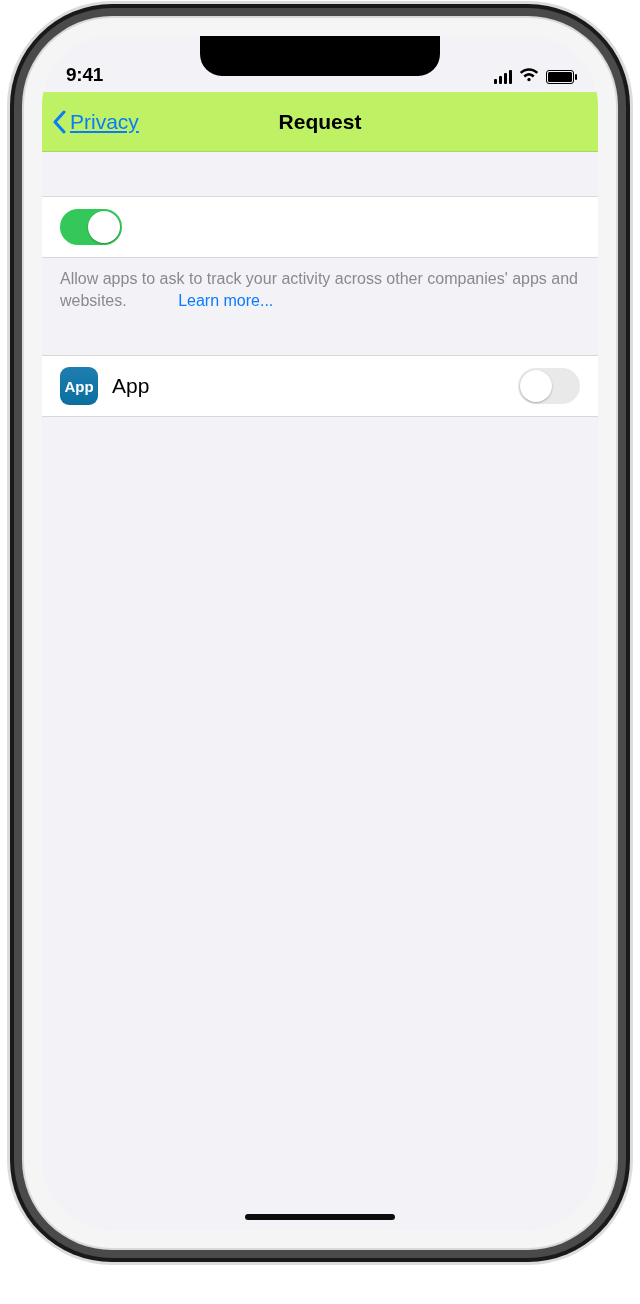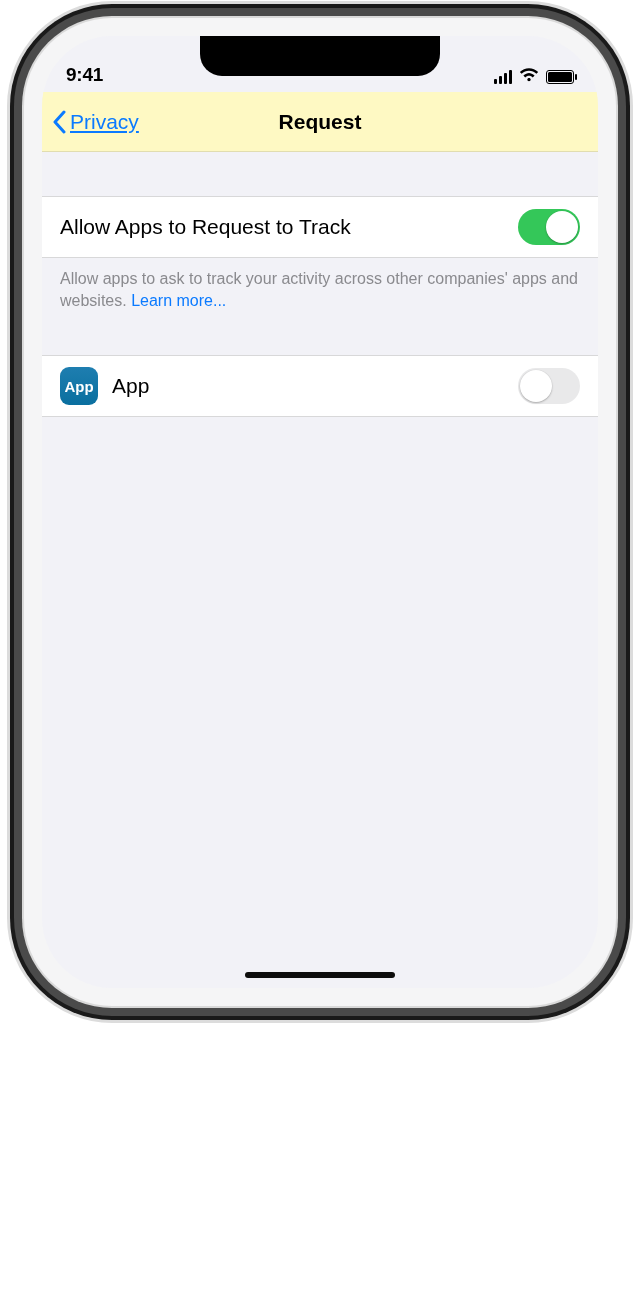--- a/index.html
+++ b/index.html
@@ -1,21 +1,21 @@
 <!DOCTYPE html>
 <html><head>
   <meta charset="utf-8">
   <style>
     * { box-sizing: border-box; margin: 0; padding: 0; }
     html, body { width: 640px; height: 1304px; background: #ffffff; font-family: -apple-system, "SF Pro Text", "Helvetica Neue", Arial, sans-serif; -webkit-font-smoothing: antialiased; }
     .canvas { position: relative; width: 640px; height: 1304px; background: #ffffff; }
 
     
     .phone-frame {
-      position: absolute; left: 24px; top: 18px; width: 592px; height: 988px;
+      position: absolute; left: 24px; top: 18px; width: 592px; height: 1230px;
       border-radius: 88px; background: #f5f5f6;
       box-shadow: 0 0 0 2px #d9d9d9, 0 0 0 10px #4a4a4a, 0 0 0 14px #1a1a1a, 0 0 0 17px #dcdcdc;
       overflow: hidden;
     }
 
     
     .screen { position: absolute; left: 18px; top: 18px; right: 18px; bottom: 18px; border-radius: 70px; background: #f2f2f7; overflow: hidden; }
 
     
     .notch { position: absolute; top: 0; left: 50%; transform: translateX(-50%); width: 240px; height: 40px; background: #000; border-bottom-left-radius: 22px; border-bottom-right-radius: 22px; }
@@ -34,32 +34,32 @@
 
     .bars { display: inline-flex; align-items: flex-end; gap: 2px; height: 14px; }
     .bars i { display: block; width: 3px; background: #000; border-radius: 1px; }
     .bars i:nth-child(1){height:5px} .bars i:nth-child(2){height:8px} .bars i:nth-child(3){height:11px} .bars i:nth-child(4){height:14px}
 
     .battery { position: relative; width: 28px; height: 14px; border: 1.5px solid #000; border-radius: 3px; }
     .battery::after { content: ""; position: absolute; right: -4px; top: 3px; width: 2.5px; height: 6px; background: #000; border-radius: 1px; }
     .battery .fill { position: absolute; left: 1px; top: 1px; bottom: 1px; right: 1px; background: #000; border-radius: 1.5px; }
 
     
-    .nav { position: absolute; top: 56px; left: 0; right: 0; height: 60px; background: #fef9c3; display: flex; align-items: center; justify-content: center; border-bottom: 0.5px solid rgba(60,60,67,.15); }
+    .nav { position: absolute; top: 56px; left: 0; right: 0; height: 60px; background: #bef264; display: flex; align-items: center; justify-content: center; border-bottom: 0.5px solid rgba(60,60,67,.15); }
     .nav-title { font-size: 21px; font-weight: 700; color: #000; }
     .nav-back { position: absolute; left: 10px; top: 0; bottom: 0; display: inline-flex; align-items: center; gap: 4px; color: #0a7aff; font-size: 21px; }
     .chev { width: 14px; height: 24px; display: inline-block; }
 
     
     .content { position: absolute; top: 116px; left: 0; right: 0; bottom: 0; }
     .group { margin-top: 44px; background: #ffffff; border-top: 0.5px solid rgba(60,60,67,.2); border-bottom: 0.5px solid rgba(60,60,67,.2); }
     .row { display: flex; align-items: center; min-height: 60px; padding: 0 18px; }
     .row .label { flex: 1; font-size: 21px; color: #000; }
     .footer-note { padding: 10px 18px 0 18px; color: #8a8a8e; font-size: 16px; line-height: 1.35; }
-    .footer-note a { color: #0a7aff; text-decoration: none; }
+    .footer-note a { color: #0a7aff; text-decoration: none; margin-left: 47px; }
 
     .app-icon { width: 38px; height: 38px; border-radius: 9px; background: linear-gradient(180deg, #1e7eb0, #0a6f9f); color: #fff; font-weight: 800; display: inline-flex; align-items: center; justify-content: center; font-size: 15px; margin-right: 14px; }
 
     
     .switch { --on: #34c759; width: 62px; height: 36px; border-radius: 18px; background: #e9e9ea; position: relative; transition: background .15s; }
     .switch.on { background: var(--on); }
     .switch .knob { position: absolute; top: 2px; left: 2px; width: 32px; height: 32px; border-radius: 16px; background: #fff; box-shadow: 0 1px 2px rgba(0,0,0,.25), 0 0 0 .5px rgba(0,0,0,.04); transition: left .15s; }
     .switch.on .knob { left: 28px; }
 
     
@@ -107,21 +107,20 @@
               </svg>
           </span>
           <span>Privacy</span>
         </a>
         <div class="nav-title">Request</div>
       </div>
 
       <div class="content">
         <div class="group">
           <div class="row">
-            <div class="label">Allow Apps to Request to Track</div>
             <div class="switch on">
                 <div class="knob"></div>
               </div>
           </div>
         </div>
         <div class="footer-note">
           <span>Allow apps to ask to track your activity across other companies' apps and websites. </span>
           <a href="#">Learn more...</a>
         </div>
 

